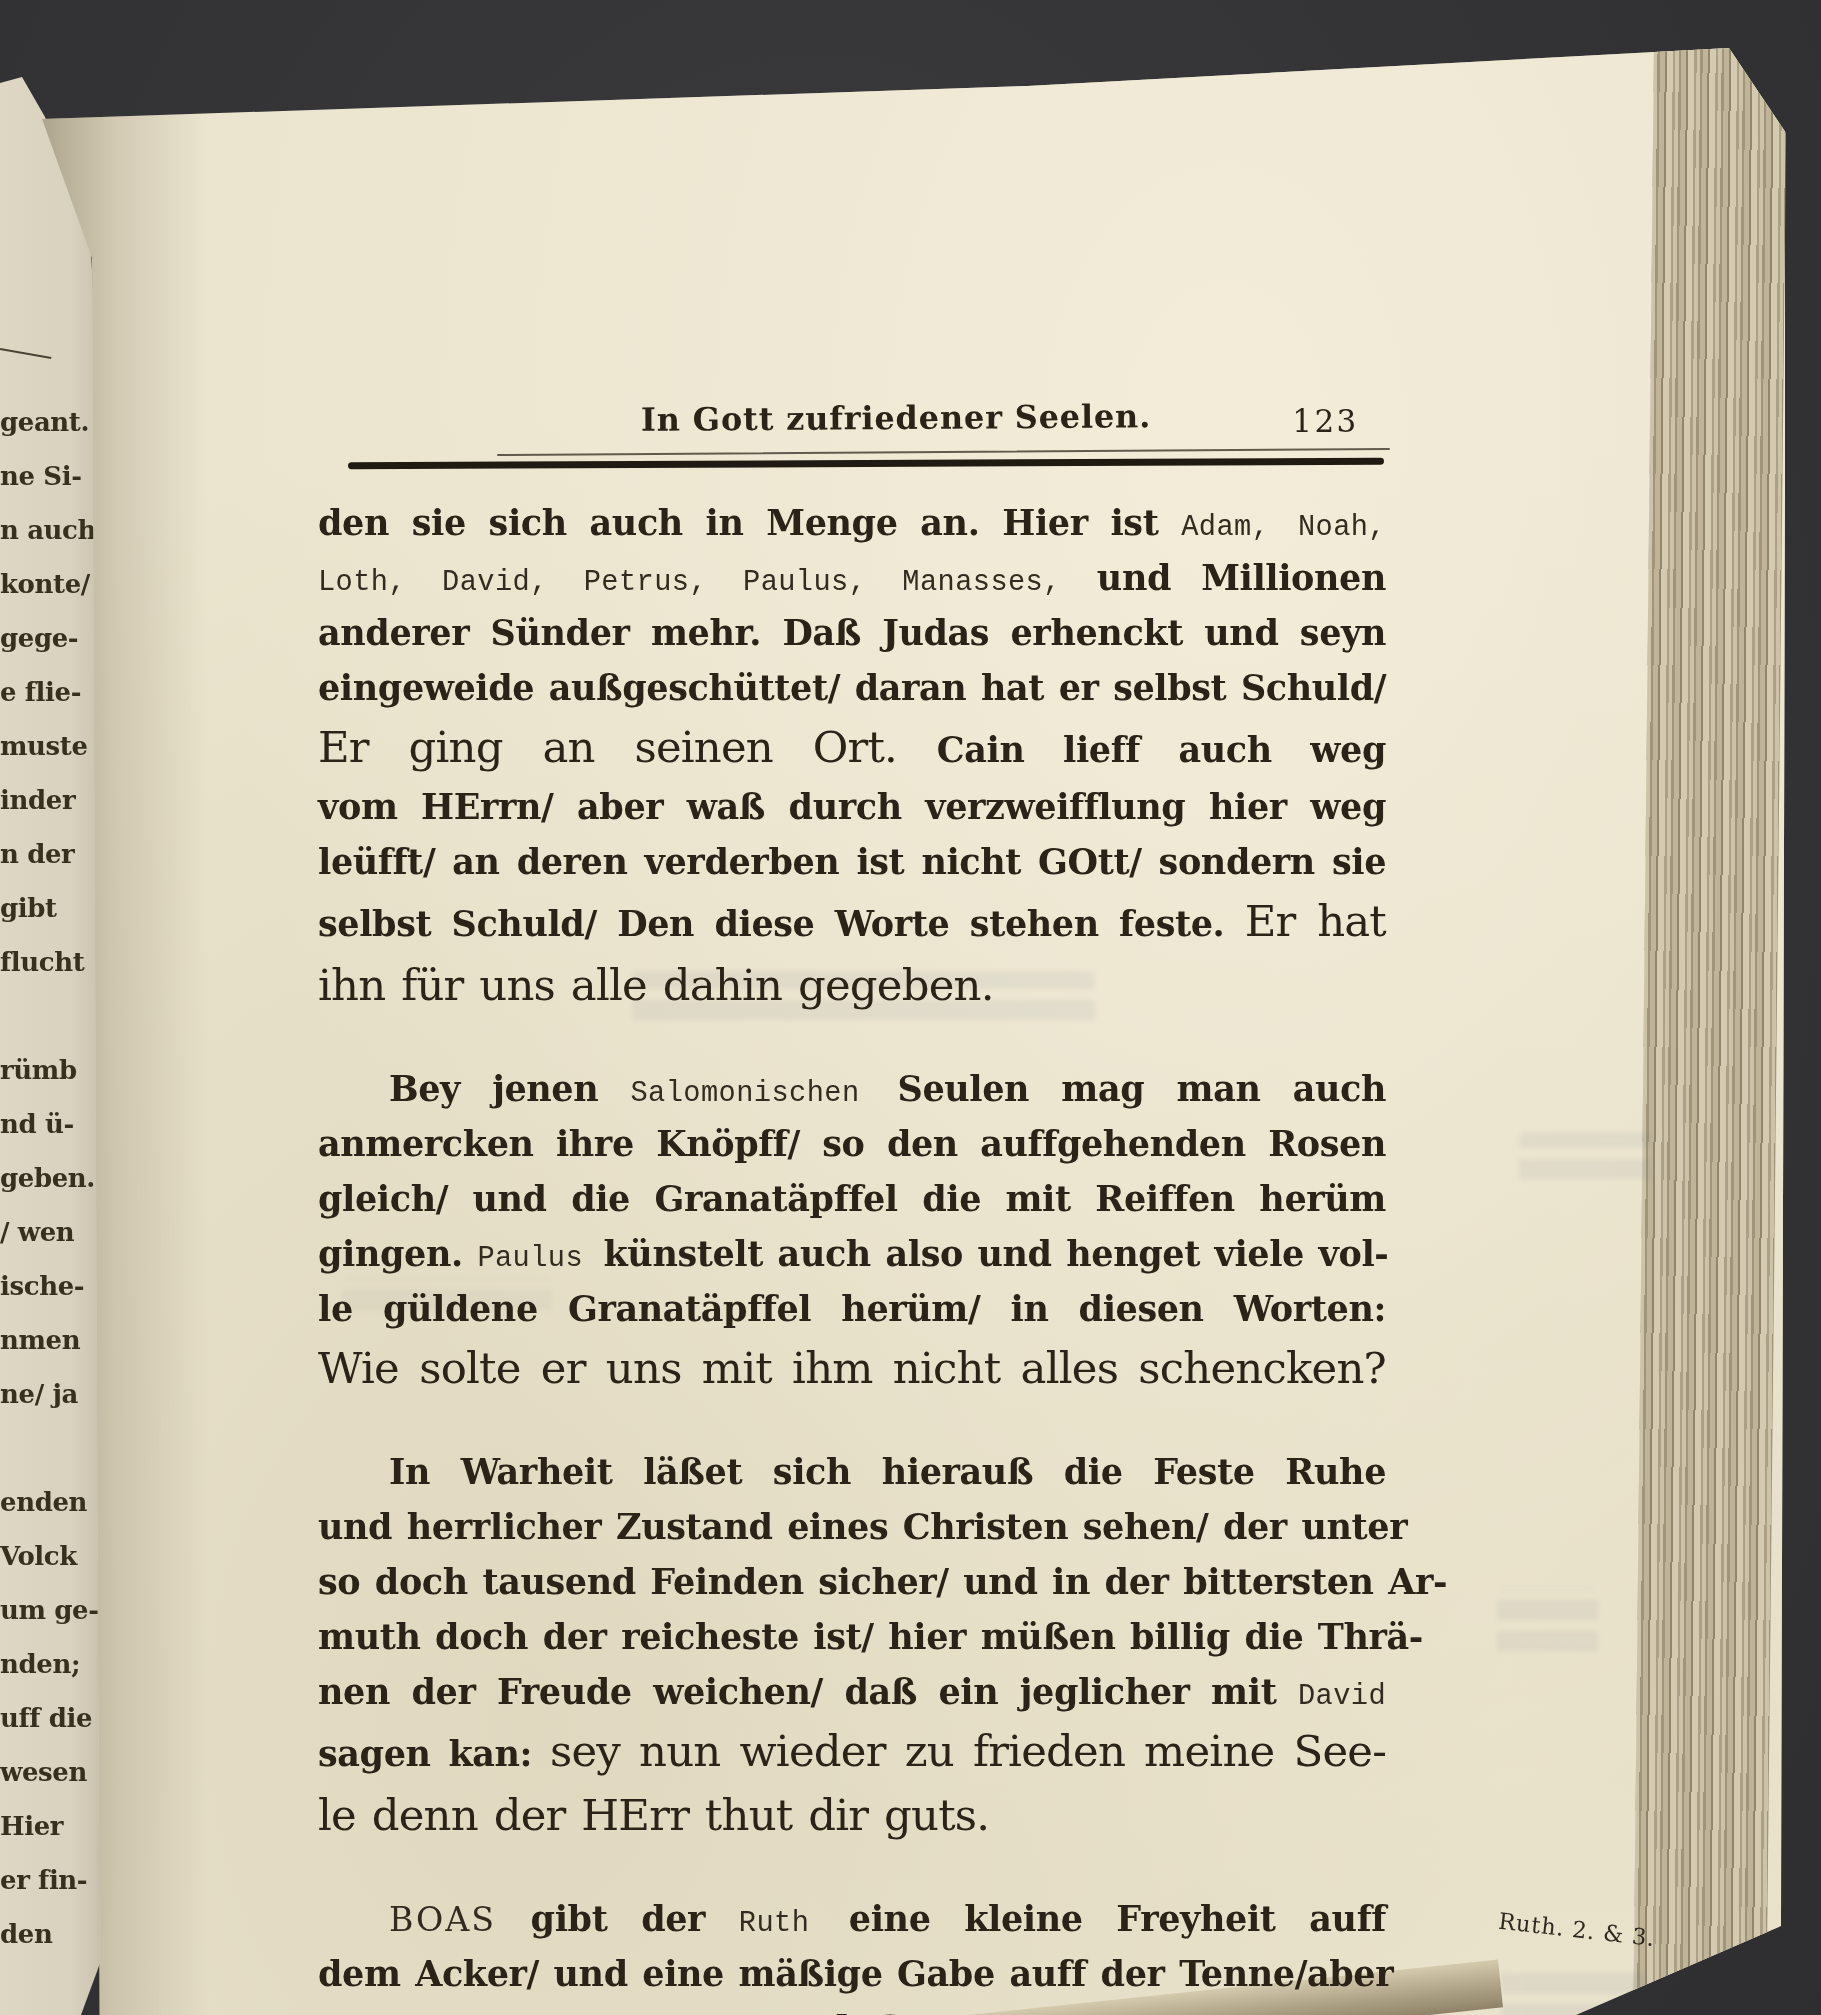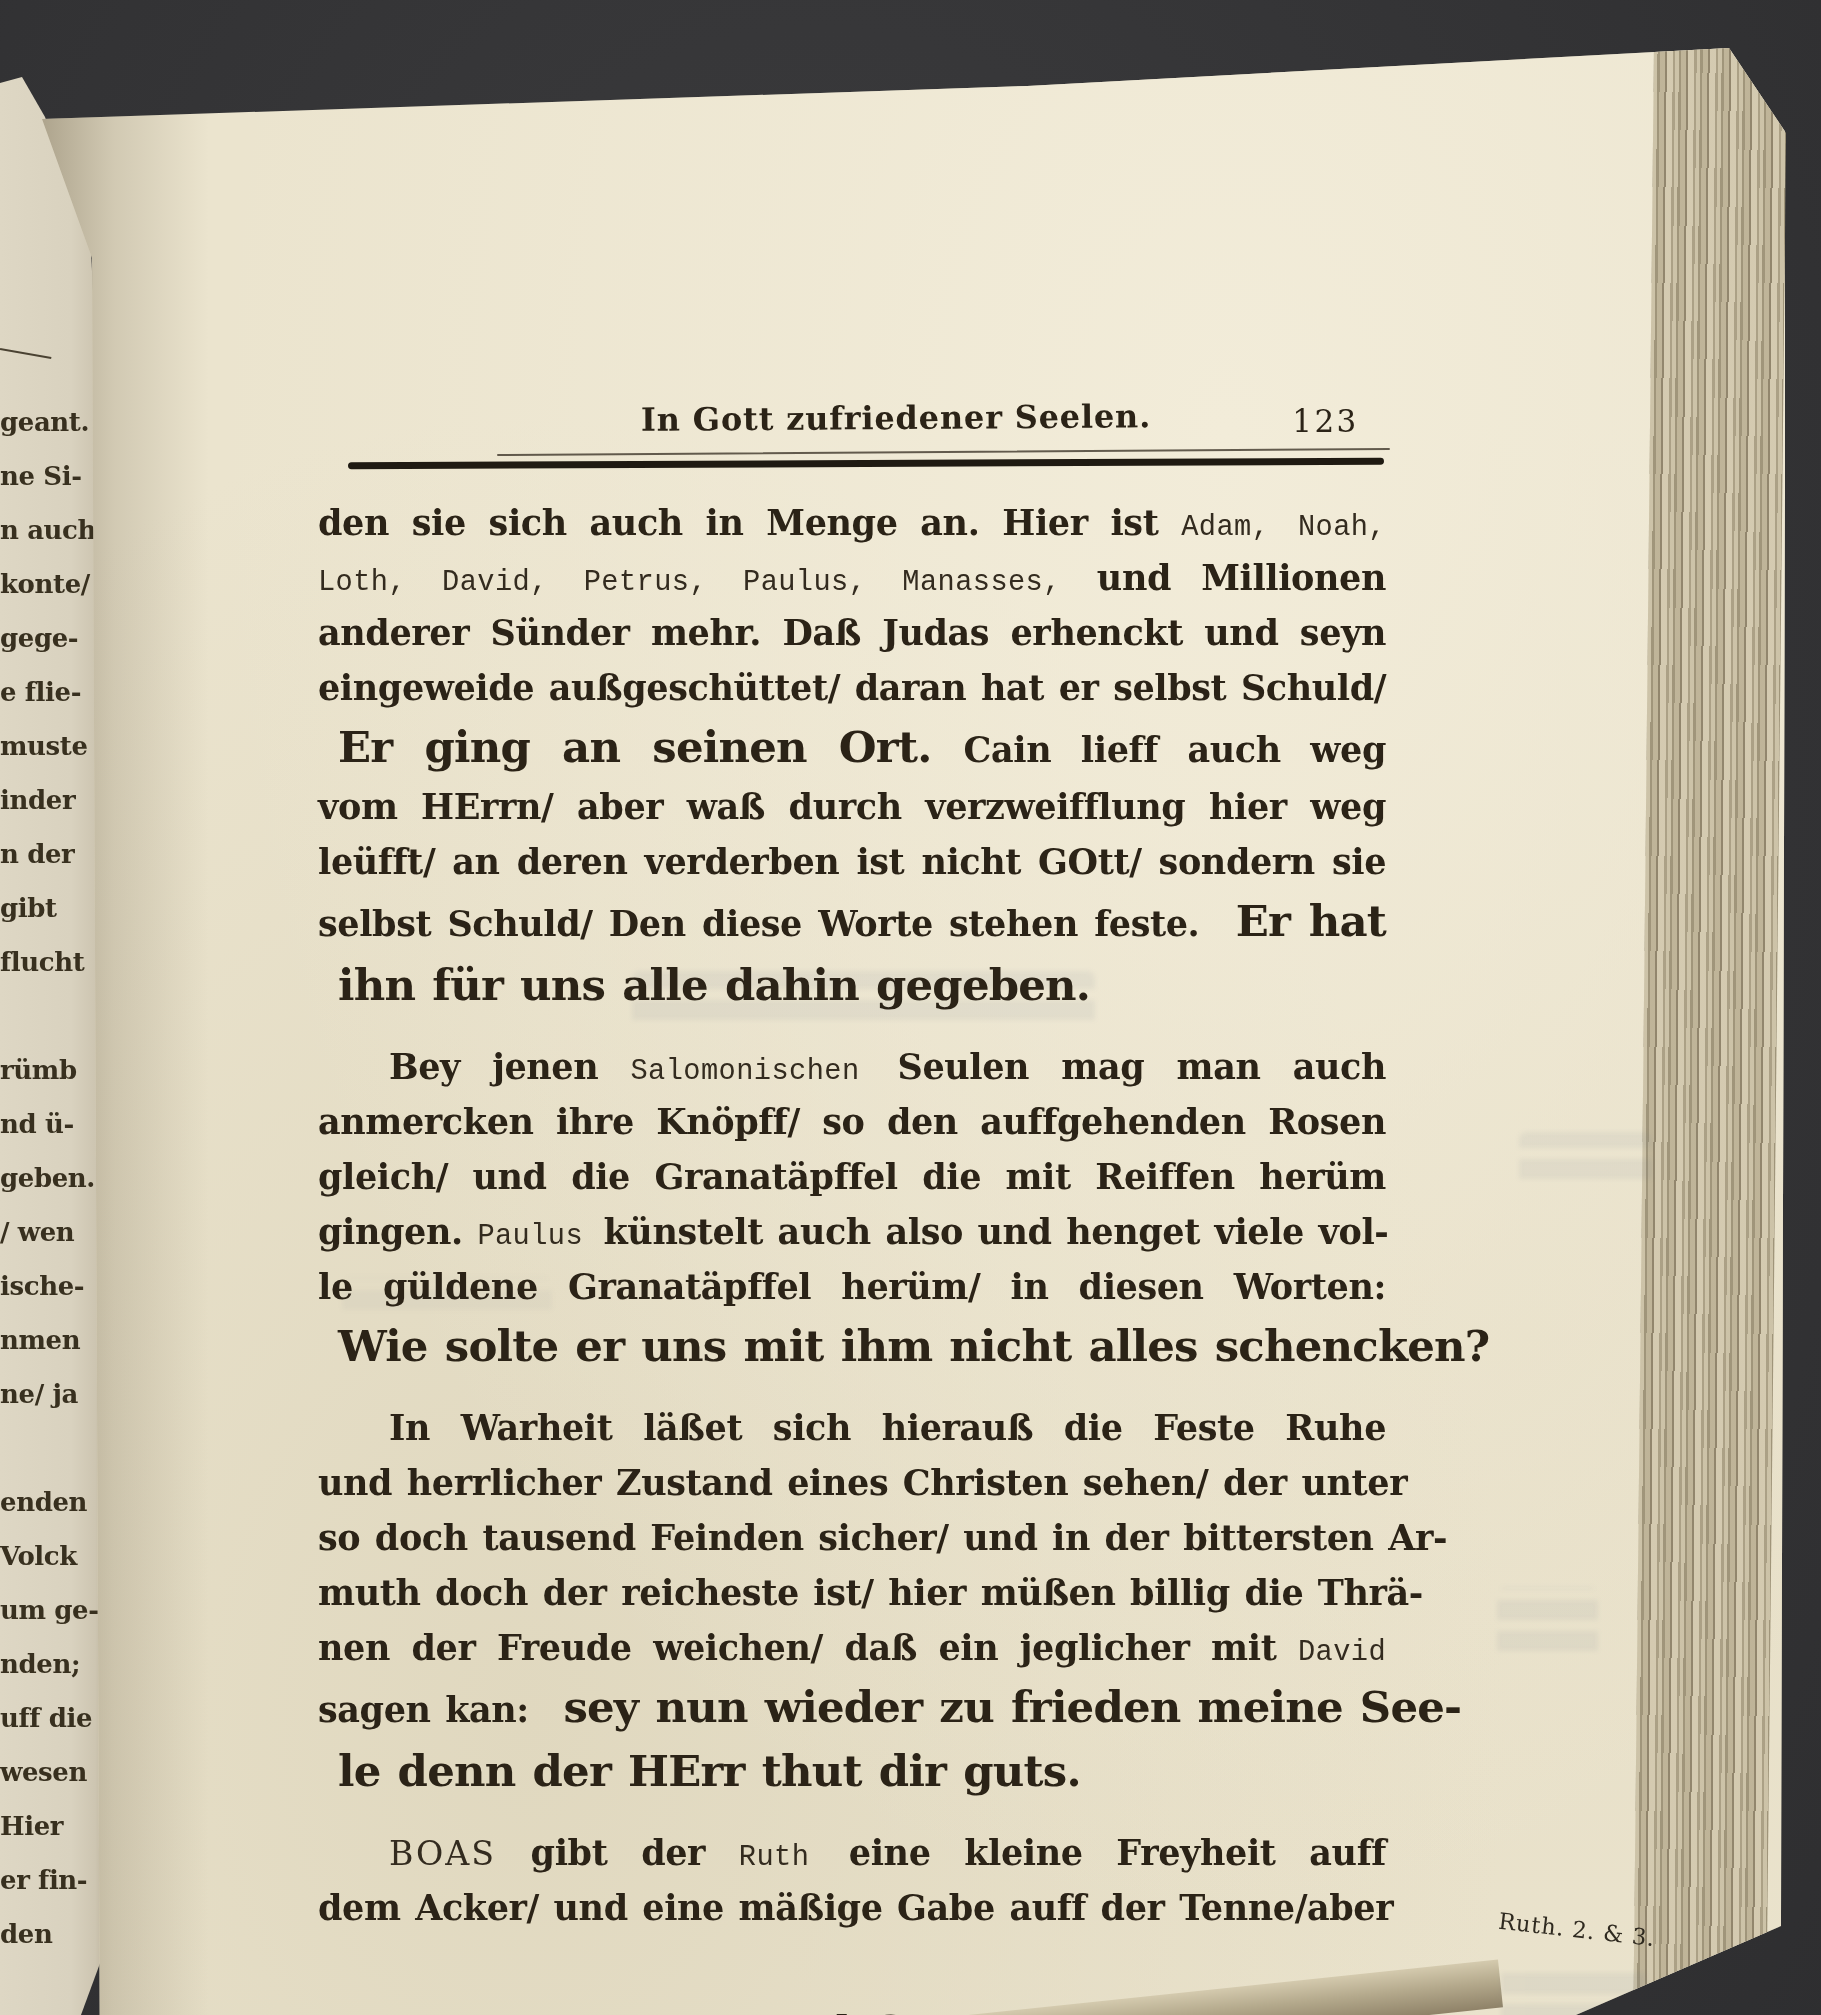--- a/index.html
+++ b/index.html
@@ -68,26 +68,26 @@
     background:#1f1a12;transform:rotate(-.25deg);border-radius:3.6px;
   }
   #textblock{
     position:absolute;left:282px;top:451px;width:1068px;
     font-size:35px;line-height:55px;letter-spacing:-0.4px;word-spacing:2.8px;
     text-align:justify;
   }
   .line{height:55px;text-align:justify;text-align-last:justify;white-space:nowrap;overflow:visible;}
   .line.tall{height:64px;line-height:64px;}
   .line.indent{padding-left:71px;}
-  .line.para{margin-top:22px;}
+  .line.para{margin-top:44px;}
   .line.end{text-align:left;text-align-last:left;}
   .seg-fraktur{font-weight:700;}
   .seg-antiqua{font-weight:400;font-size:.82em;letter-spacing:0.4px;color:#332b1f;font-family:Liberation Mono, monospace;}
   .seg-antiqua-caps{font-weight:400;font-size:.95em;letter-spacing:2px;color:#332b1f;}
-  .seg-emphasis{font-weight:700;font-size:1.24em;letter-spacing:-0.8px;margin-left:20px;}
+  .seg-emphasis{font-weight:400;font-size:1.24em;letter-spacing:-0.8px;}
   #margin-note{
     position:absolute;left:1462px;top:1873px;width:169px;
     font-size:22.6px;font-weight:400;color:#2f2a20;letter-spacing:0.8px;
     transform:rotate(6.5deg);white-space:nowrap;
   }
   #signature{
     position:absolute;left:282px;top:1962px;width:1068px;text-align:center;
     font-size:40px;font-weight:700;
   }
   

